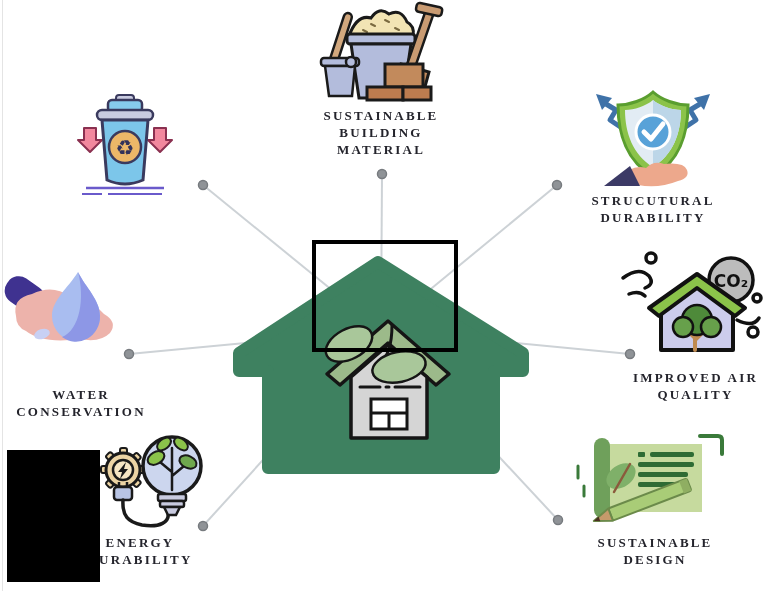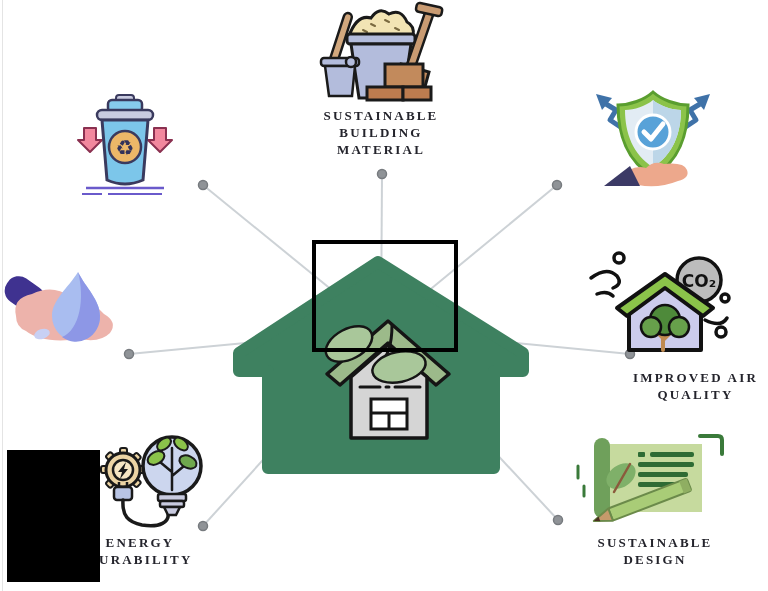--- a/index.html
+++ b/index.html
@@ -141,32 +141,36 @@
       <polygon points="128,16 112,20 122,32" fill="#3f72a8"></polygon>
       <path d="M71,14 C80,22 94,27 106,27 C106,56 97,84 71,98 C45,84 36,56 36,27 C48,27 62,22 71,14 Z" fill="#8bc34a" stroke="#5a9e2f" stroke-width="3"></path>
       <path d="M71,22 C78,28 90,32 99,32 C99,55 91,77 71,89 C51,77 43,55 43,32 C52,32 64,28 71,22 Z" fill="#e2ecf4"></path>
       <path d="M71,22 C78,28 90,32 99,32 C99,55 91,77 71,89 Z" fill="#bcd6e8"></path>
       <circle cx="71" cy="54" r="17" fill="#58a2d8" stroke="#ffffff" stroke-width="3"></circle>
       <polyline points="62,54 69,61 81,46" fill="none" stroke="#ffffff" stroke-width="5" stroke-linecap="round" stroke-linejoin="round"></polyline>
       <path d="M38,100 Q50,86 64,90 Q72,82 82,86 Q102,84 105,92 Q108,100 96,103 Q76,111 56,107 Q44,107 38,100 Z" fill="#eda88c"></path>
       <polygon points="22,108 58,108 48,88" fill="#3c3a66"></polygon>
     </svg>
   </div>
+  <div class="node-label" style="left:578px;top:192px;width:150px;">STRUCUTURAL
+DURABILITY</div>
 
   <div class="abs" style="left:2px;top:270px;">
     <svg width="125" height="95" viewBox="0 0 125 95">
       <rect x="2" y="10" width="42" height="28" rx="13" transform="rotate(35 22 24)" fill="#3f3290"></rect>
       <path d="M14,46 Q10,28 30,24 Q50,14 68,26 Q90,30 102,44 Q116,52 108,63 Q98,73 78,69 Q40,74 24,61 Q14,57 14,46 Z" fill="#edb3ab"></path>
       <ellipse cx="40" cy="64" rx="8" ry="5" transform="rotate(-18 40 64)" fill="#c8d0f4"></ellipse>
       <path d="M76,2 C84,18 98,30 98,46 A24,25 0 1 1 50,46 C50,30 66,18 76,2 Z" fill="#a9bdf0"></path>
       <path d="M76,2 C84,18 98,30 98,46 A24,25 0 0 1 60,67 C78,60 83,28 76,2 Z" fill="#8d97e6"></path>
     </svg>
   </div>
-
-  <div class="abs" style="left:573px;top:250px;text-align:center;">
+  <div class="node-label" style="left:6px;top:386px;width:150px;">WATER
+CONSERVATION</div>
+
+  <div class="abs" style="left:605px;top:250px;text-align:center;">
     <svg width="160" height="104" viewBox="0 0 160 104">
       <g stroke="#111" stroke-width="3.5" fill="none" stroke-linecap="round">
         <path d="M18,28 q16,-12 26,-2 q6,8 -4,12"></path>
         <path d="M24,44 q10,-4 16,2"></path>
         <circle cx="46" cy="8" r="5"></circle>
       </g>
       <g stroke="#111" stroke-width="3.5" fill="none" stroke-linecap="round">
         <path d="M132,70 q16,8 22,-2"></path>
         <circle cx="148" cy="82" r="5"></circle>
         <circle cx="152" cy="48" r="4"></circle>

